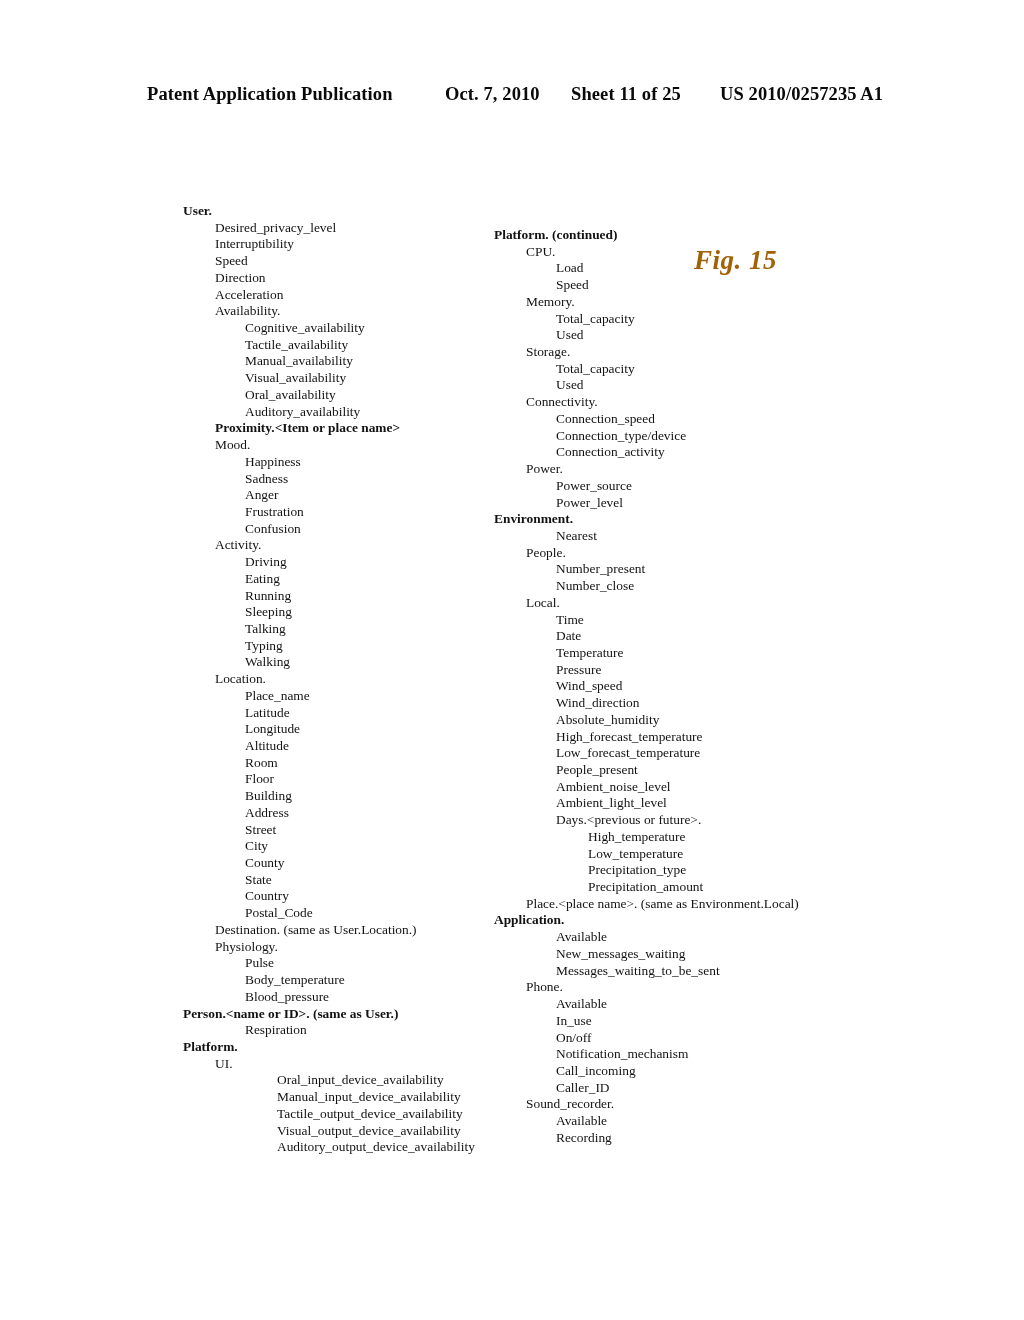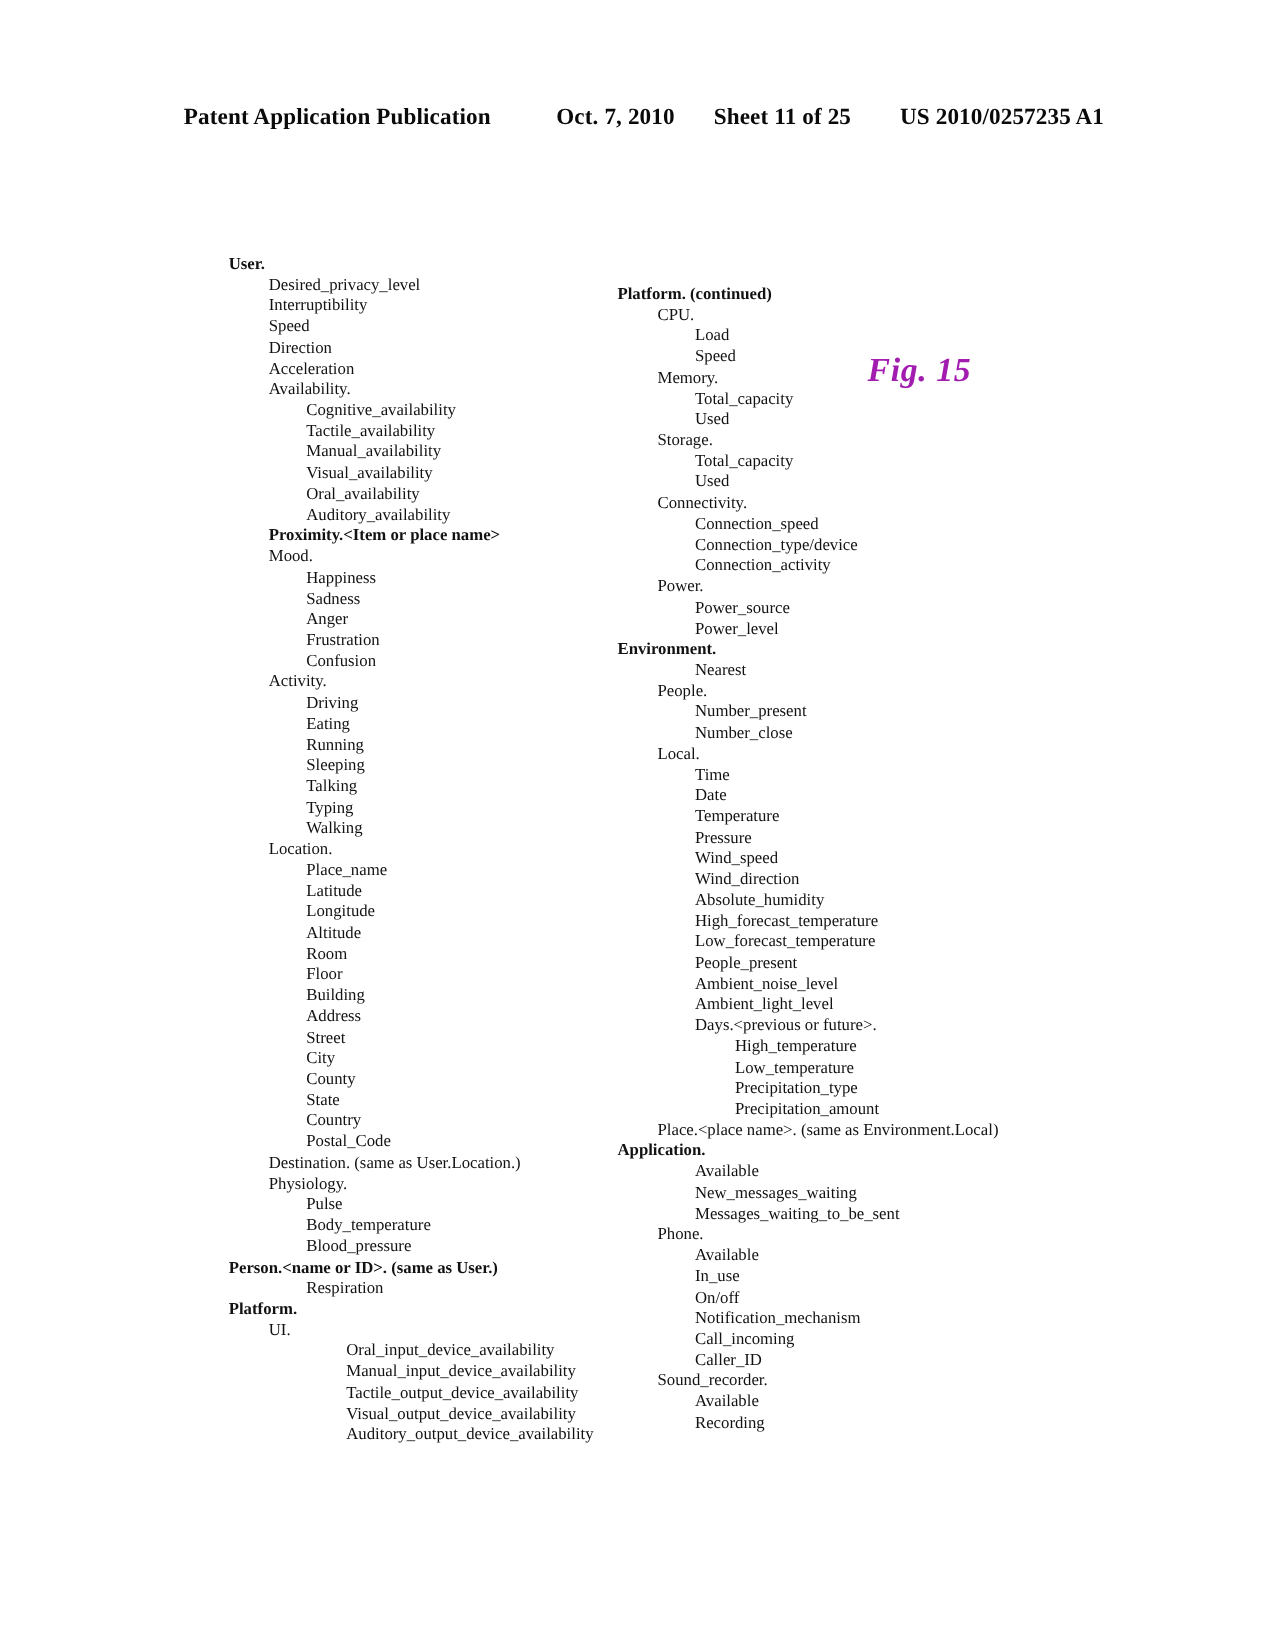--- a/index.html
+++ b/index.html
@@ -46,23 +46,22 @@
   
   #fig-label {
     position: absolute;
     left: 694px;
     top: 245px;
     font-family: "Liberation Serif", "DejaVu Serif", serif;
     font-style: italic;
     font-weight: bold;
     font-size: 27px;
     letter-spacing: 0.5px;
-    color: #a21caf;
-    white-space: nowrap;
-    margin-top: 36px;
+    color: #a16207;
+    white-space: nowrap;
   }
 
   
   .column {
     position: absolute;
     top: 203px;
     font-size: 13.4px;
     line-height: 16.72px;
     color: #121212;
     white-space: nowrap;

